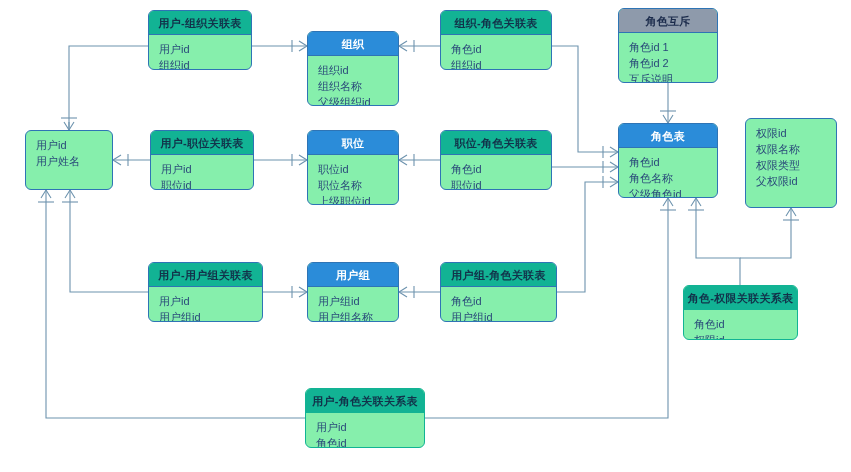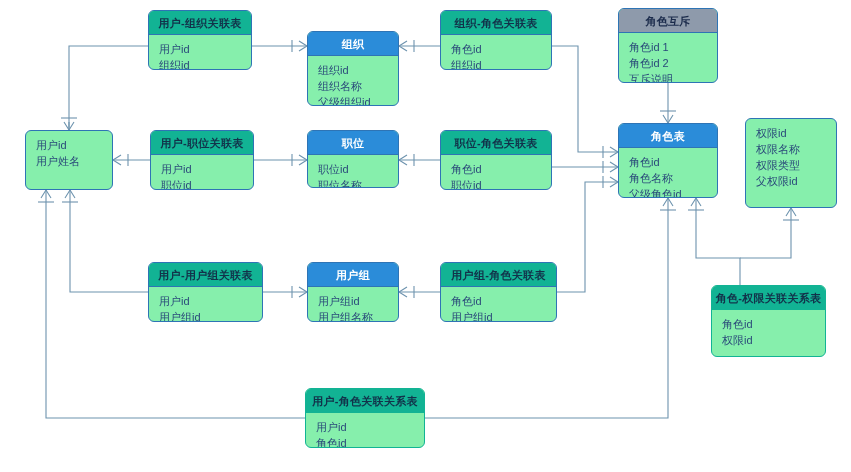--- a/index.html
+++ b/index.html
@@ -184,21 +184,21 @@
   </div>
 
   <div class="entity e-teal" style="left:150px;top:130px;width:104px;height:60px;">
     <div class="hdr">用户-职位关联表</div>
     <div class="body">
       <div class="attr">用户id</div>
       <div class="attr">职位id</div>
     </div>
   </div>
 
-  <div class="entity e-blue" style="left:307px;top:130px;width:92px;height:58px;">
+  <div class="entity e-blue" style="left:307px;top:130px;width:92px;height:75px;">
     <div class="hdr">职位</div>
     <div class="body">
       <div class="attr">职位id</div>
       <div class="attr">职位名称</div>
       <div class="attr">上级职位id</div>
     </div>
   </div>
 
   <div class="entity e-teal" style="left:440px;top:130px;width:112px;height:60px;">
     <div class="hdr">职位-角色关联表</div>
@@ -243,21 +243,21 @@
   </div>
 
   <div class="entity e-teal" style="left:440px;top:262px;width:117px;height:60px;">
     <div class="hdr">用户组-角色关联表</div>
     <div class="body">
       <div class="attr">角色id</div>
       <div class="attr">用户组id</div>
     </div>
   </div>
 
-  <div class="entity e-tealb" style="left:711px;top:285px;width:115px;height:72px;">
+  <div class="entity e-tealb" style="left:683px;top:285px;width:115px;height:55px;">
     <div class="hdr">角色-权限关联关系表</div>
     <div class="body">
       <div class="attr">角色id</div>
       <div class="attr">权限id</div>
     </div>
   </div>
 
   <div class="entity e-tealb" style="left:305px;top:388px;width:120px;height:60px;">
     <div class="hdr">用户-角色关联关系表</div>
     <div class="body">

